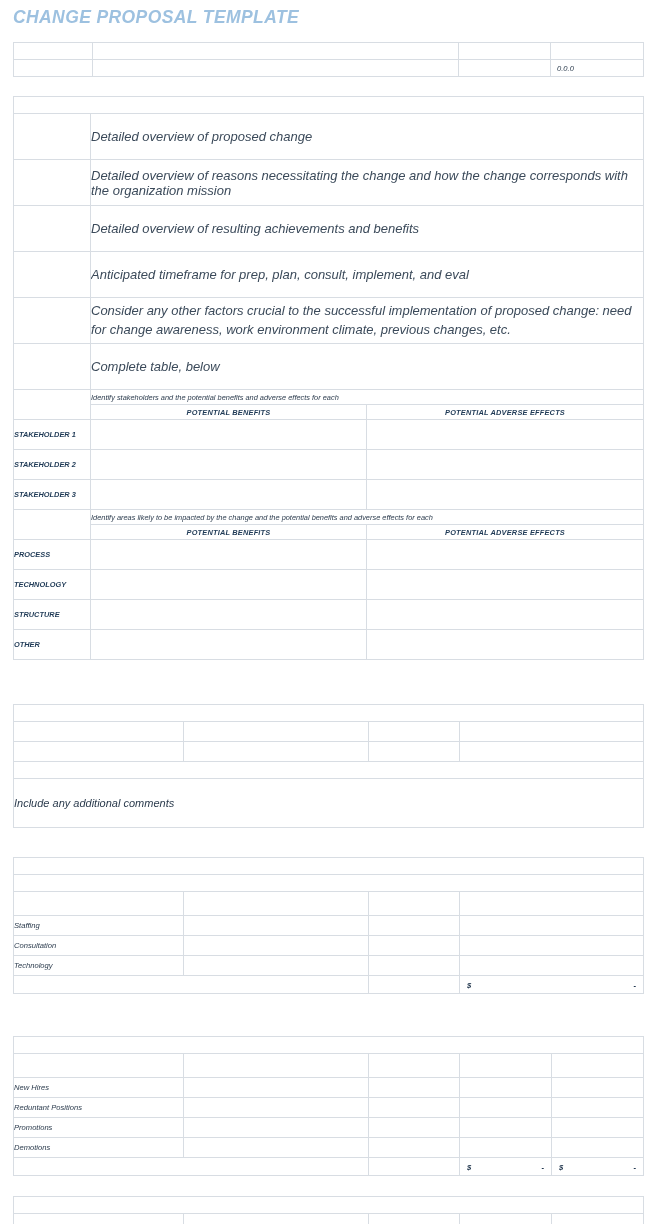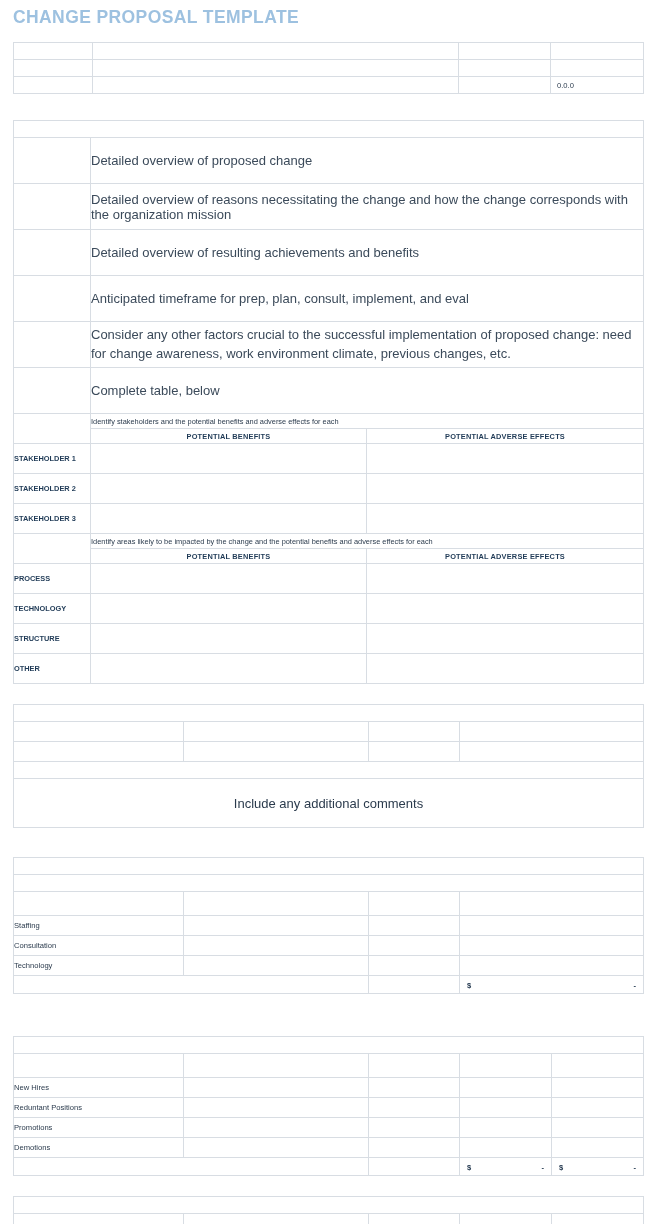--- a/index.html
+++ b/index.html
@@ -16,21 +16,21 @@
     --blue-sig:#8fb4d6;
     --blue-head:#8cb0d4;
     --blue-total:#8cb0d4;
     --cell-tint:#e2eaf3;
     --cell-tint2:#dee8f2;
     --line:#c9cfd6;
     --line-soft:#d8dde3;
     --title:#9dc1e0;
   }
 
-  .page{position:relative;width:656px;height:856px;}
+  .page{position:relative;width:656px;height:856px;font-style:italic;}
 
   h1.doc-title{
     position:absolute;left:13px;top:7px;margin:0;
     font-size:17.5px;font-weight:bold;letter-spacing:.4px;
     color:var(--title);
   }
 
   table.blk{
     position:absolute;left:13px;width:630px;
     border-collapse:collapse;table-layout:fixed;
@@ -75,22 +75,22 @@
          padding:0 6px;position:relative;}
   .money .s{position:absolute;left:7px;top:50%;transform:translateY(-50%);}
   .money .d{position:absolute;right:7px;top:50%;transform:translateY(-50%);}
   .hatch{
     background-color:#cfe0f0;
     background-image:repeating-linear-gradient(45deg,
         rgba(255,255,255,.75) 0 1px, rgba(255,255,255,0) 1px 3px);
     border-color:#c2d4e6;
   }
   .blank{background:#ffffff;}
-  .cmt{padding:0 9px;color:#2b3b4d;font-weight:normal;font-size:13px;
-       text-align:center;vertical-align:top;padding-top:11px;}
+  .cmt{padding:0 9px;color:#2b3b4d;font-weight:normal;font-size:11px;
+       text-align:left;vertical-align:top;padding-top:11px;}
 </style>
 </head>
 <body>
 
 <div class="page">
 
   <h1 class="doc-title">CHANGE PROPOSAL TEMPLATE</h1>
 
   <table class="blk" style="top:42px;">
     <colgroup>
@@ -100,35 +100,29 @@
         <col style="width:93px">
       </colgroup>
     <tbody>
       <tr style="height:17px">
         <td class="lbl-navy">PROJECT NAME</td>
         <td class="blank"></td>
         <td class="lbl-navy">DATE CREATED</td>
         <td class="blank" style="padding-left:6px"></td>
       </tr>
       <tr style="height:17px">
-        <td class="lbl-navy">PROJECT MGR.</td>
-        <td class="blank"></td>
-        <td class="lbl-navy">VERSION DATE</td>
-        <td class="blank" style="padding-left:6px"></td>
-      </tr>
-      <tr style="height:17px">
         <td class="lbl-navy">ORGANIZATION</td>
         <td class="blank"></td>
         <td class="lbl-navy">VERSION NO.</td>
         <td class="blank" style="padding-left:6px;font-size:7.6px;color:#2b3b4d">0.0.0</td>
       </tr>
     </tbody>
   </table>
 
-  <table class="blk" style="top:120px;">
+  <table class="blk" style="top:96px;">
     <colgroup>
         <col style="width:77px">
         <col style="width:276px">
         <col style="width:277px">
       </colgroup>
     <tbody>
       <tr style="height:17px">
         <td class="sec-navy" colspan="3">CASE FOR CHANGE</td>
       </tr>
 

